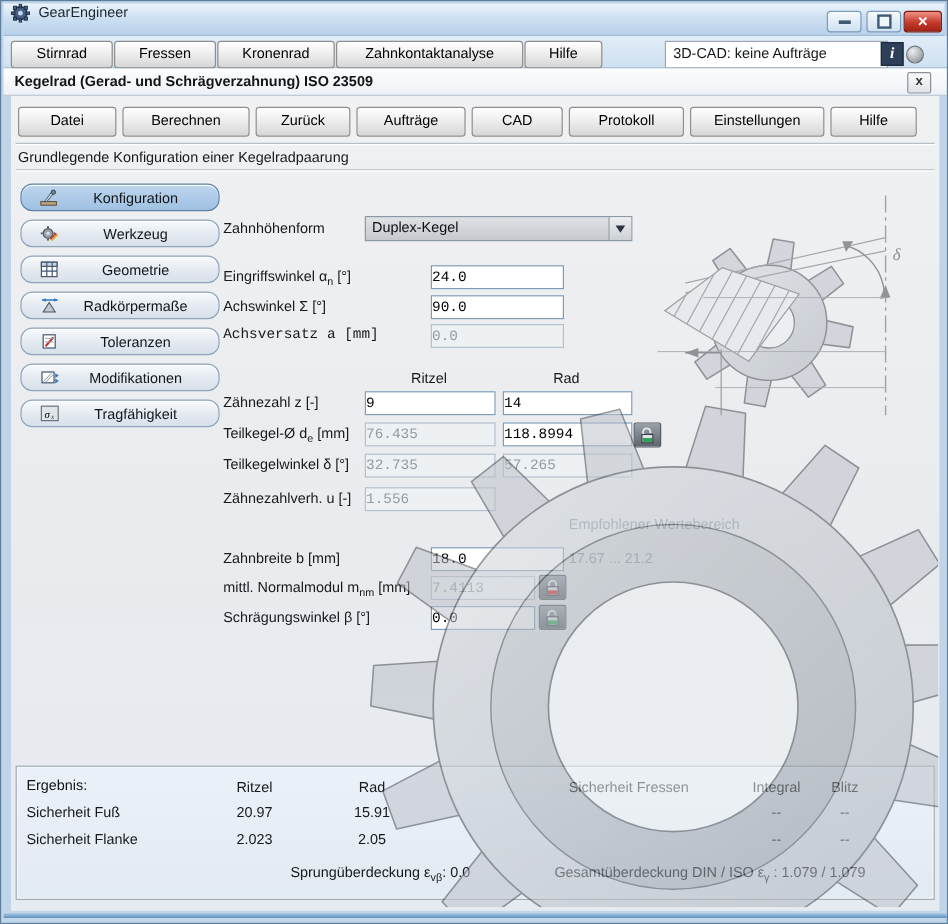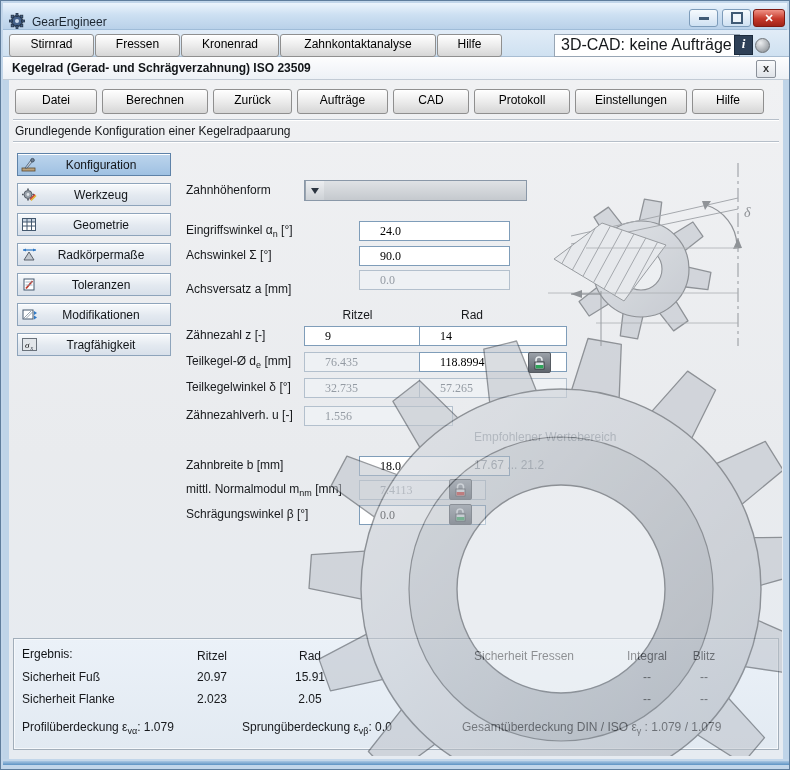--- a/index.html
+++ b/index.html
@@ -1,51 +1,51 @@
 <!DOCTYPE html>
 <html style="--accent-selected: #9fc1e2; --close-button-red: #c6392b; --lock-open-green: #2da358; --lock-closed-red: #c92f2a; --disabled-text: #949ba3; --field-border: #7f9db9; --titlebar-blue: #cde0f2;"><head>
 <meta charset="utf-8">
 <style>
   html,body{margin:0;padding:0;}
   body{font-family:"Liberation Sans",sans-serif;background:#8ea9c2;}
   #win{position:relative;width:790px;height:770px;background:#c2d6ea;border:1px solid #5f7d9c;box-sizing:border-box;overflow:hidden;}
   .abs{position:absolute;box-sizing:border-box;}
   sub{font-size:9px;}
   
-  .titlebar{left:2px;top:2px;width:784px;height:27px;background:linear-gradient(#ecf4fc,#cde0f2 45%,#b9d1e9);display:flex;align-items:flex-end;border-bottom:1px solid #9fbcd8;}
+  .titlebar{left:2px;top:2px;width:784px;height:27px;background:linear-gradient(#ecf4fc,#cde0f2 45%,#b9d1e9);display:flex;align-items:flex-start;border-bottom:1px solid #9fbcd8;}
   .title-text{margin-left:7px;font-size:12px;color:#1b2530;}
   .wbtn{position:absolute;top:8px;height:16px;width:27px;border-radius:3px;border:1px solid #7d9cba;background:linear-gradient(#f6fafd,#cfe1f2);cursor:default;display:flex;align-items:center;justify-content:center;}
   .wbtn.close{background:linear-gradient(#ef9286,var(--close-button-red,#c6392b) 55%,#a02318);border-color:#7e1a12;color:#fff;font-weight:bold;font-size:11px;width:30px;}
   .glyph-min{width:10px;height:3px;background:#3f5a75;}
   .glyph-max{width:8px;height:8px;border:2px solid #3f5a75;background:#eef5fb;}
   
   .menubar{left:2px;top:29px;width:786px;height:27px;background:linear-gradient(#e1ecf7,#cfe1f1);border-bottom:1px solid #a8bdd2;}
   .btn{position:absolute;height:21px;background:linear-gradient(#ffffff,#ececec 50%,#d6d6d6);border:1px solid #8f8f8f;border-radius:3px;box-shadow:inset 0 1px 0 #fff;font-size:12px;color:#000;text-align:center;line-height:19px;cursor:default;}
-  .cad-field{position:absolute;background:#fff;border:1px solid #97a5b4;font-size:16px;line-height:19px;padding-left:6px;color:#15181b;}
+  .cad-field{position:absolute;background:#fff;border:1px solid #97a5b4;font-size:12px;line-height:19px;padding-left:6px;color:#15181b;}
   .info-btn{position:absolute;background:#2e4057;border:1px solid #1b2a3c;color:#fff;font-family:"Liberation Serif",serif;font-style:italic;font-weight:bold;font-size:13px;text-align:center;line-height:16px;cursor:default;}
   .led{position:absolute;border-radius:50%;background:radial-gradient(circle at 35% 30%,#eceef0,#a6abb0 65%,#7f8489);border:1px solid #70757a;}
   
   .iheader{left:2px;top:56px;width:786px;height:23px;background:linear-gradient(#fdfdfe,#edf1f6);border-bottom:1px solid #c2cbd5;display:flex;align-items:center;}
   .iheader .t{margin-left:9px;font-size:12px;font-weight:bold;color:#121518;}
   .xbtn{position:absolute;width:18px;height:16px;background:linear-gradient(#fafbfc,#dfe3e8);border:1px solid #8a9099;border-radius:2px;font-size:11px;font-weight:bold;color:#333;text-align:center;line-height:14px;cursor:default;}
   
   .content-bg{left:2px;top:79px;width:786px;height:679px;background:linear-gradient(180deg,#f0f1f3,#e9ebee 55%,#e6ebf1);border-left:6px solid #bfd4e8;border-right:6px solid #bfd4e8;}
   .groove{position:absolute;height:0;border-top:1px solid #b6bfc9;border-bottom:1px solid #ffffff;}
-  .field{position:absolute;border:1px solid var(--field-border,#7f9db9);background:#fff;font-family:Liberation Serif, serif;font-size:12px;color:#000;padding:0 20px;margin:0;height:18px;}
+  .field{position:absolute;border:1px solid var(--field-border,#7f9db9);background:#fff;font-family:Liberation Mono, monospace;font-size:12px;color:#000;padding:0 0;margin:0;height:18px;}
   .field.dis{background:#eef1f4;color:var(--disabled-text,#939aa2);border-color:#b3c0cd;}
   .lbl{position:absolute;font-size:12px;color:#17191c;white-space:nowrap;}
   .gray{color:var(--disabled-text,#9aa1a8);}
   .colhdr{position:absolute;font-size:12px;color:#17191c;text-align:center;}
   
   .dropdown{position:absolute;border:1px solid #8a98a8;background:linear-gradient(#dfe2e5,#c5c9ce);display:flex;cursor:default;}
   .dropdown .val{flex:1;font-size:12px;line-height:17px;padding-left:5px;color:#0d0f11;}
   .dropdown .arrow{width:18px;border-left:1px solid #9aa4af;background:linear-gradient(#eceef0,#cdd1d6);display:flex;align-items:center;justify-content:center;}
   .tri{width:0;height:0;border-left:4px solid transparent;border-right:4px solid transparent;border-top:6px solid #2b3440;}
   
-  .sbtn{position:absolute;left:16px;width:152px;height:21px;display:flex;align-items:center;border:1px solid #8ea4bb;border-radius:0;background:linear-gradient(#f8fafc,#e3e9f0 55%,#d8e0ea);box-shadow:inset 0 1px 0 #fff;cursor:default;}
+  .sbtn{position:absolute;left:16px;width:152px;height:21px;display:flex;align-items:center;border:1px solid #8ea4bb;border-radius:10px;background:linear-gradient(#f8fafc,#e3e9f0 55%,#d8e0ea);box-shadow:inset 0 1px 0 #fff;cursor:default;padding-left:12px;}
   .sbtn.active{background:linear-gradient(#bdd5ed,var(--accent-selected,#9fc1e2));border-color:#5e82a8;}
   .sbtn .ic{width:22px;display:flex;justify-content:center;}
   .sbtn .lab{flex:1;text-align:center;font-size:12px;color:#121519;padding-right:8px;}
   
   .lockbtn{position:absolute;width:21px;height:19px;border:1px solid #565b62;border-radius:2px;background:linear-gradient(#9ba1a9,#5f656d);display:flex;align-items:center;justify-content:center;cursor:default;}
   
   .results{left:12px;top:637px;width:766px;height:112px;border:1px solid #a2aeba;background:linear-gradient(#ebf1f8,#e2eaf2);box-shadow:inset 0 0 0 1px #f5f8fb;}
   .results .rtitle{position:absolute;left:8px;top:8px;font-size:12px;font-weight:normal;color:#101316;}
   .rcell{position:absolute;font-size:12px;color:#17191c;text-align:center;white-space:nowrap;}
   .rlbl{position:absolute;font-size:12px;color:#17191c;white-space:nowrap;}
@@ -195,32 +195,33 @@
           <rect x="1.5" y="1.5" width="14" height="12" fill="#e2e6ea" stroke="#6a727b" stroke-width="1"></rect>
           <text x="4" y="11" font-family="Liberation Serif,serif" font-style="italic" font-size="9" fill="#2b3publicize440">σ</text>
           <text x="9.5" y="12.5" font-family="Liberation Serif,serif" font-style="italic" font-size="6" fill="#2b3440">x</text>
         </svg>
     </span>
     <span class="lab">Tragfähigkeit</span>
   </div>
 
   <div class="lbl" style="left:185px;top:182px;">Zahnhöhenform</div>
   <div class="dropdown" style="left:303px;top:179px;width:221px;height:19px;">
+    <span class="val">Duplex-Kegel</span>
     <span class="arrow">
         <span class="tri"></span>
       </span>
   </div>
 
   <div class="lbl" style="left:185px;top:222px;"><span>Eingriffswinkel α</span><sub>n</sub><span> [°]</span></div>
   <input class="field" style="left: 358px; top: 220px; width: 109px;" readonly="" value="24.0">
 
   <div class="lbl" style="left:185px;top:247px;">Achswinkel Σ [°]</div>
   <input class="field" style="left: 358px; top: 245px; width: 109px;" readonly="" value="90.0">
 
-  <div class="lbl" style="left:185px;top:281px;">Achsversatz a [mm]</div>
+  <div class="lbl" style="left:185px;top:271px;font-family:Liberation Mono, monospace;">Achsversatz a [mm]</div>
   <input class="field dis" style="left: 358px; top: 269px; width: 109px;" readonly="" value="0.0">
 
   <div class="colhdr" style="left:303px;top:307px;width:107px;">Ritzel</div>
   <div class="colhdr" style="left:418px;top:307px;width:106px;">Rad</div>
 
   <div class="lbl" style="left:185px;top:327px;">Zähnezahl z [-]</div>
   <input class="field" style="left: 303px; top: 325px; width: 107px;" readonly="" value="9">
   <input class="field" style="left: 418px; top: 325px; width: 106px;" readonly="" value="14">
 
   <div class="lbl" style="left:185px;top:353px;"><span>Teilkegel-Ø d</span><sub>e</sub><span> [mm]</span></div>
@@ -282,21 +283,20 @@
     <div class="rcell gray" style="left:593px;top:31px;width:80px;">--</div>
     <div class="rcell gray" style="left:655px;top:31px;width:70px;">--</div>
 
     <div class="rlbl" style="left:8px;top:53px;">Sicherheit Flanke</div>
     <div class="rcell" style="left:158px;top:53px;width:80px;">2.023</div>
     <div class="rcell" style="left:256px;top:53px;width:80px;">2.05</div>
     <div class="rcell" style="left:430px;top:53px;width:160px;"></div>
     <div class="rcell gray" style="left:593px;top:53px;width:80px;">--</div>
     <div class="rcell gray" style="left:655px;top:53px;width:70px;">--</div>
 
-    <div class="rlbl" style="left:8px;top:81px;"><span>Profilüberdeckung ε</span><sub>vα</sub><span>: 1.079</span></div>
     <div class="rlbl" style="left:228px;top:81px;"><span>Sprungüberdeckung ε</span><sub>vβ</sub><span>: 0.0</span></div>
     <div class="rlbl" style="left:448px;top:81px;"><span>Gesamtüberdeckung DIN / ISO ε</span><sub>γ</sub><span> :  1.079  /  1.079</span></div>
   </div>
 
   <div class="abs gear-overlay">
     <svg width="496" height="615" viewBox="0 0 496 615">
       <defs>
         <linearGradient id="gradRim" x1="0" y1="0" x2="1" y2="1">
           <stop offset="0" stop-color="#d6dae0"></stop>
             <stop offset="1" stop-color="#a9afb8"></stop>

